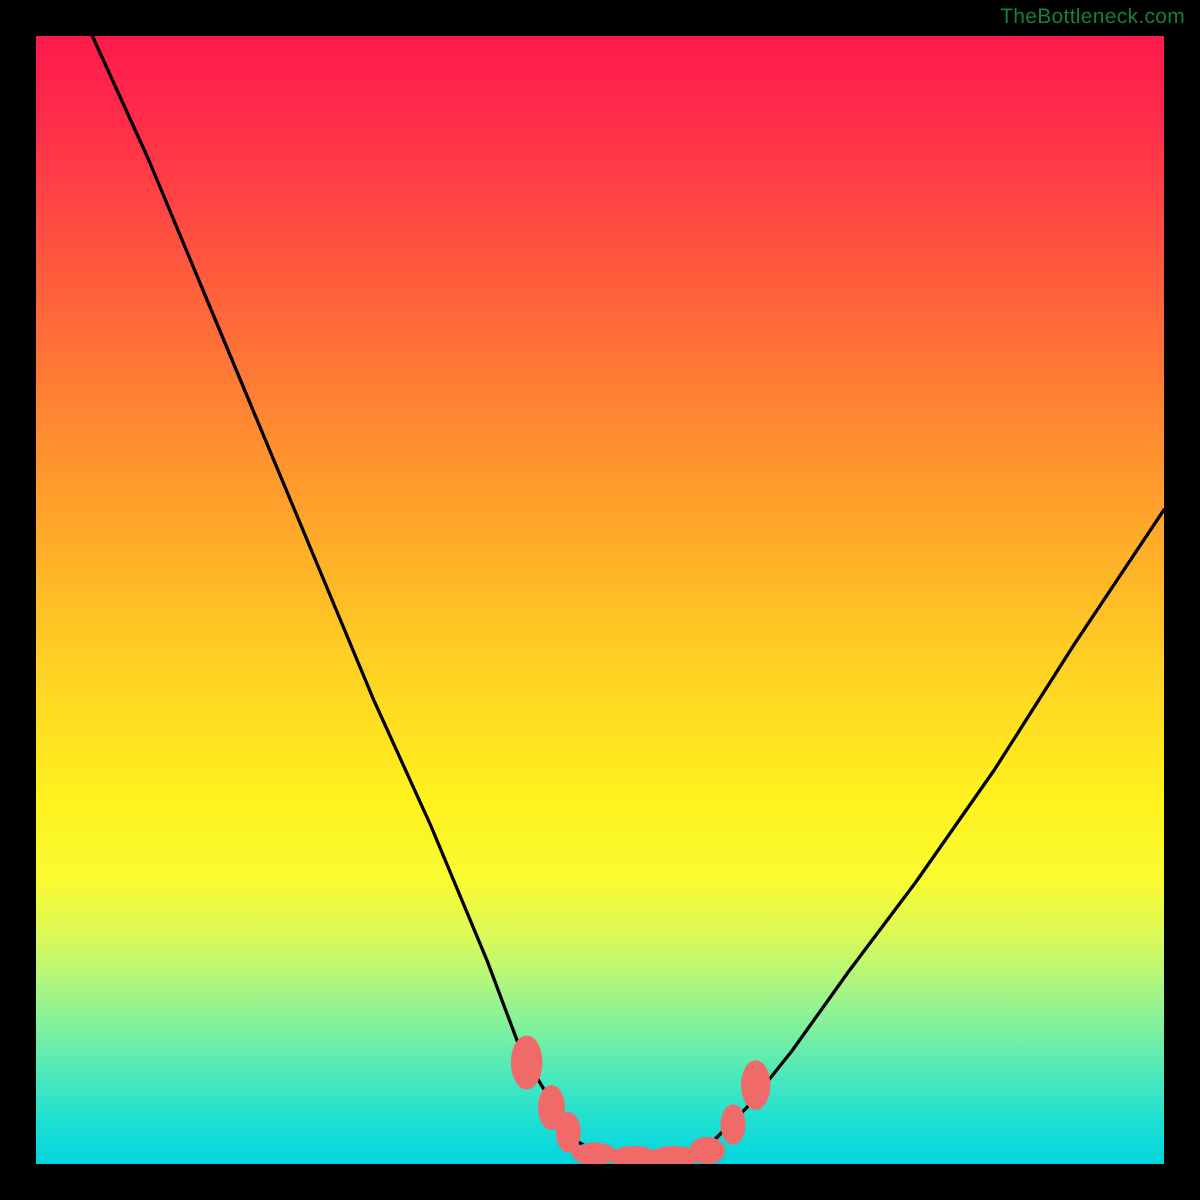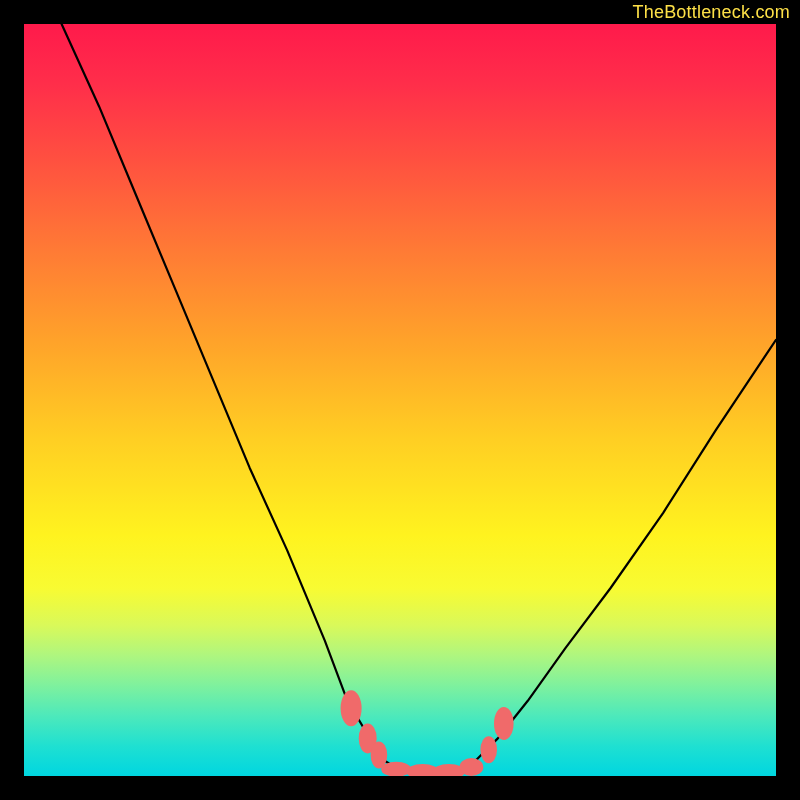--- a/index.html
+++ b/index.html
@@ -41,22 +41,22 @@
       #7ef19e 88%,
       #4de9bb 92%,
       #1fe0d1 96%,
       #00d6e0 100%
     );
   }
   .watermark {
     position: absolute;
     top: 2px;
     right: 10px;
-    color: #fde047;
-    font-size: 18px;
+    color: #15803d;
+    font-size: 14px;
     font-weight: 500;
     letter-spacing: 0.2px;
     user-select: none;
   }
   svg.curves {
     position: absolute;
     top: 0;
     left: 0;
     width: 752px;
     height: 752px;

